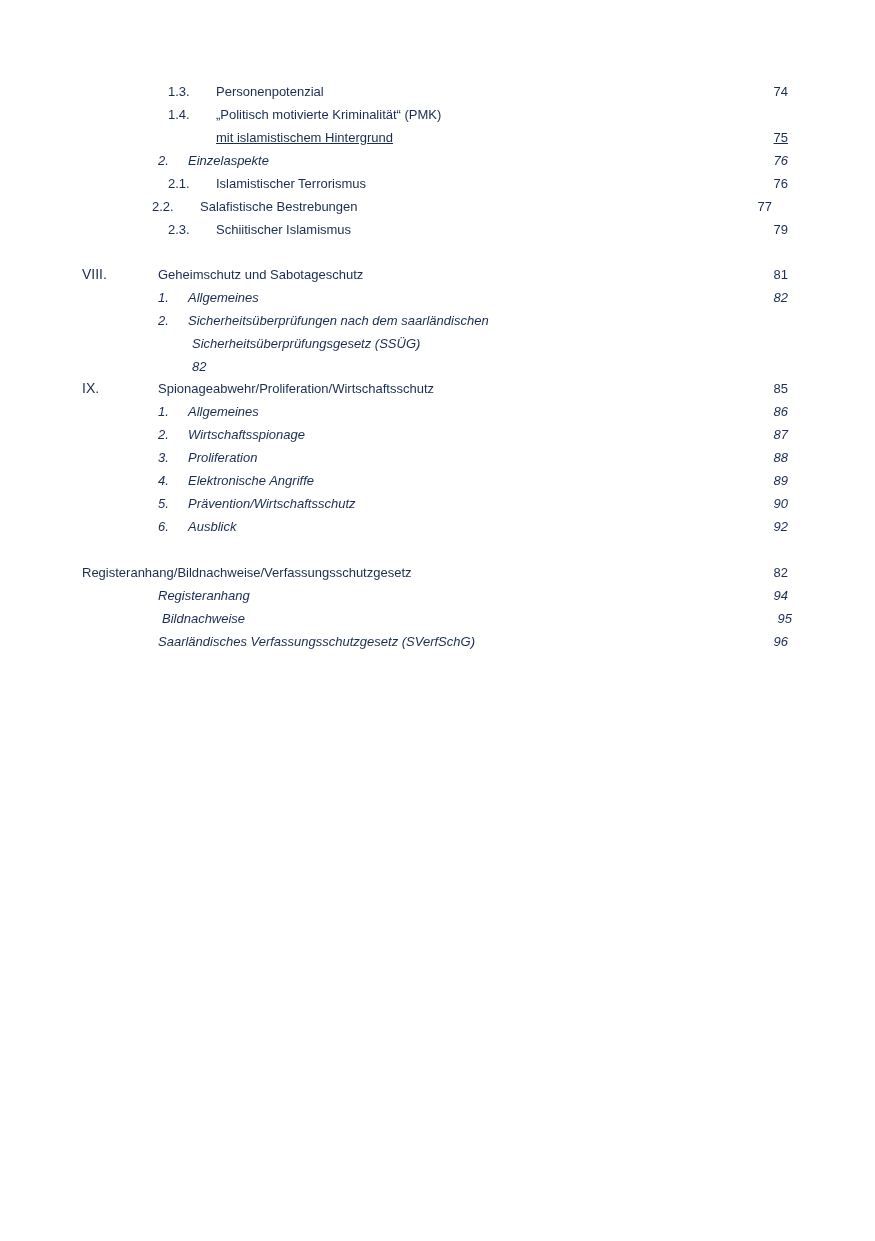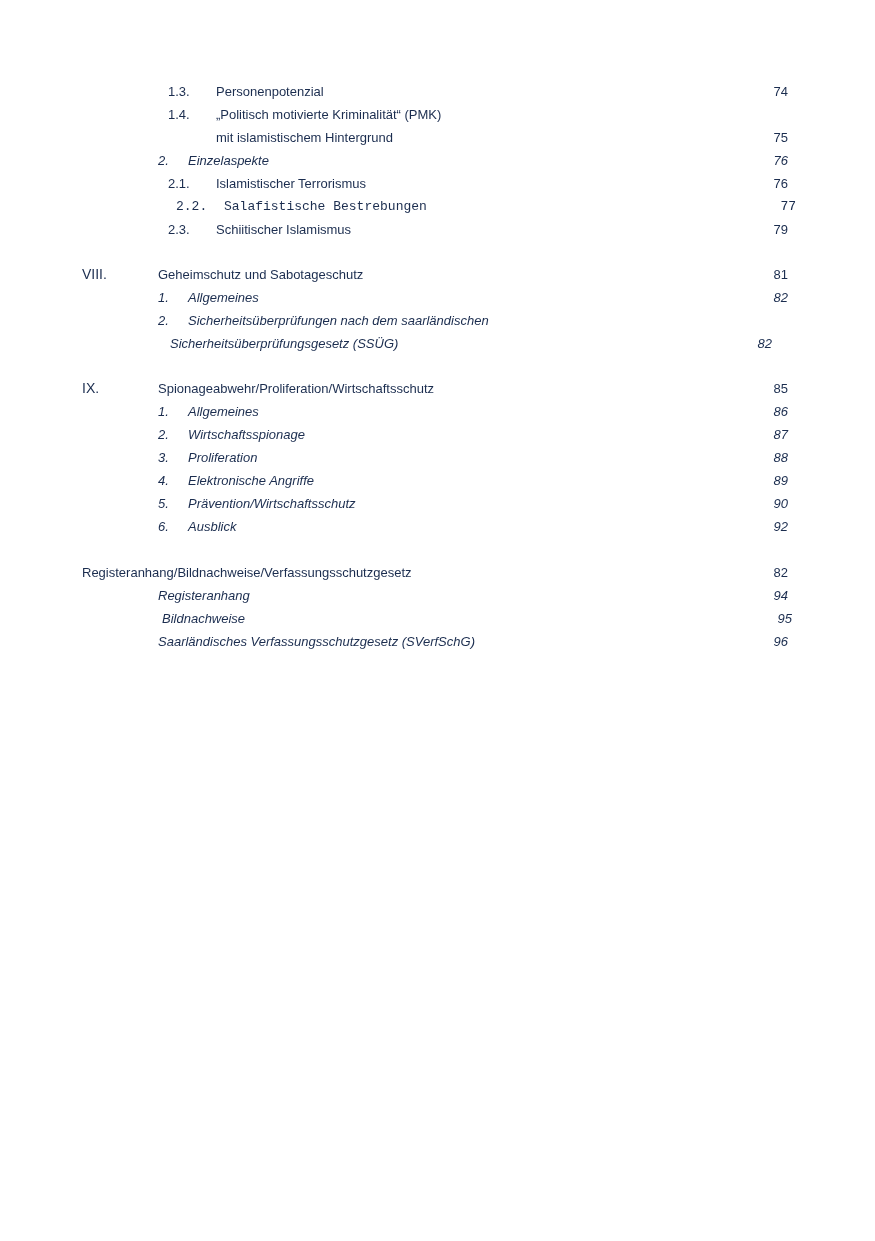--- a/index.html
+++ b/index.html
@@ -23,38 +23,38 @@
   <div class="row" style="left:168px; top:80px; width:620px;">
     <span class="num" style="width:48px;">1.3.</span>
     <span class="title">Personenpotenzial</span>
     <span class="dots"></span>
     <span class="page">74</span>
   </div>
   <div class="row" style="left:168px; top:103px; width:620px;">
     <span class="num" style="width:48px;">1.4.</span>
     <span class="title">„Politisch motivierte Kriminalität“ (PMK)</span>
   </div>
-  <div class="row" style="left:216px; top:126px; width:572px;">
+  <div class="row" style="left:216px; top:126px; width:572px;text-decoration:underline;">
     <span class="title">mit islamistischem Hintergrund</span>
     <span class="dots"></span>
     <span class="page">75</span>
   </div>
   <div class="row italic" style="left:158px; top:149px; width:630px;">
     <span class="num" style="width:30px;">2.</span>
     <span class="title">Einzelaspekte</span>
     <span class="dots"></span>
     <span class="page">76</span>
   </div>
   <div class="row" style="left:168px; top:172px; width:620px;">
     <span class="num" style="width:48px;">2.1.</span>
     <span class="title">Islamistischer Terrorismus</span>
     <span class="dots"></span>
     <span class="page">76</span>
   </div>
-  <div class="row" style="left:176px; top:195px; width:620px;font-family:Liberation Mono, monospace;">
+  <div class="row" style="left:152px; top:195px; width:620px;">
     <span class="num" style="width:48px;">2.2.</span>
     <span class="title">Salafistische Bestrebungen</span>
     <span class="dots"></span>
     <span class="page">77</span>
   </div>
   <div class="row" style="left:168px; top:218px; width:620px;">
     <span class="num" style="width:48px;">2.3.</span>
     <span class="title">Schiitischer Islamismus</span>
     <span class="dots"></span>
     <span class="page">79</span>
@@ -69,21 +69,21 @@
   <div class="row italic" style="left:158px; top:286px; width:630px;">
     <span class="num" style="width:30px;">1.</span>
     <span class="title">Allgemeines</span>
     <span class="dots"></span>
     <span class="page">82</span>
   </div>
   <div class="row italic" style="left:158px; top:309px; width:630px;">
     <span class="num" style="width:30px;">2.</span>
     <span class="title">Sicherheitsüberprüfungen nach dem saarländischen</span>
   </div>
-  <div class="row italic" style="left:170px; top:332px; width:602px;">
+  <div class="row italic" style="left:190px; top:332px; width:602px;flex-direction:column;">
     <span class="title">Sicherheitsüberprüfungsgesetz (SSÜG)</span>
     <span class="dots"></span>
     <span class="page">82</span>
   </div>
 
   <span class="roman" style="left:82px; top:377px;">IX.</span>
   <div class="row" style="left:158px; top:377px; width:630px;">
     <span class="title">Spionageabwehr/Proliferation/Wirtschaftsschutz</span>
     <span class="dots"></span>
     <span class="page">85</span>

